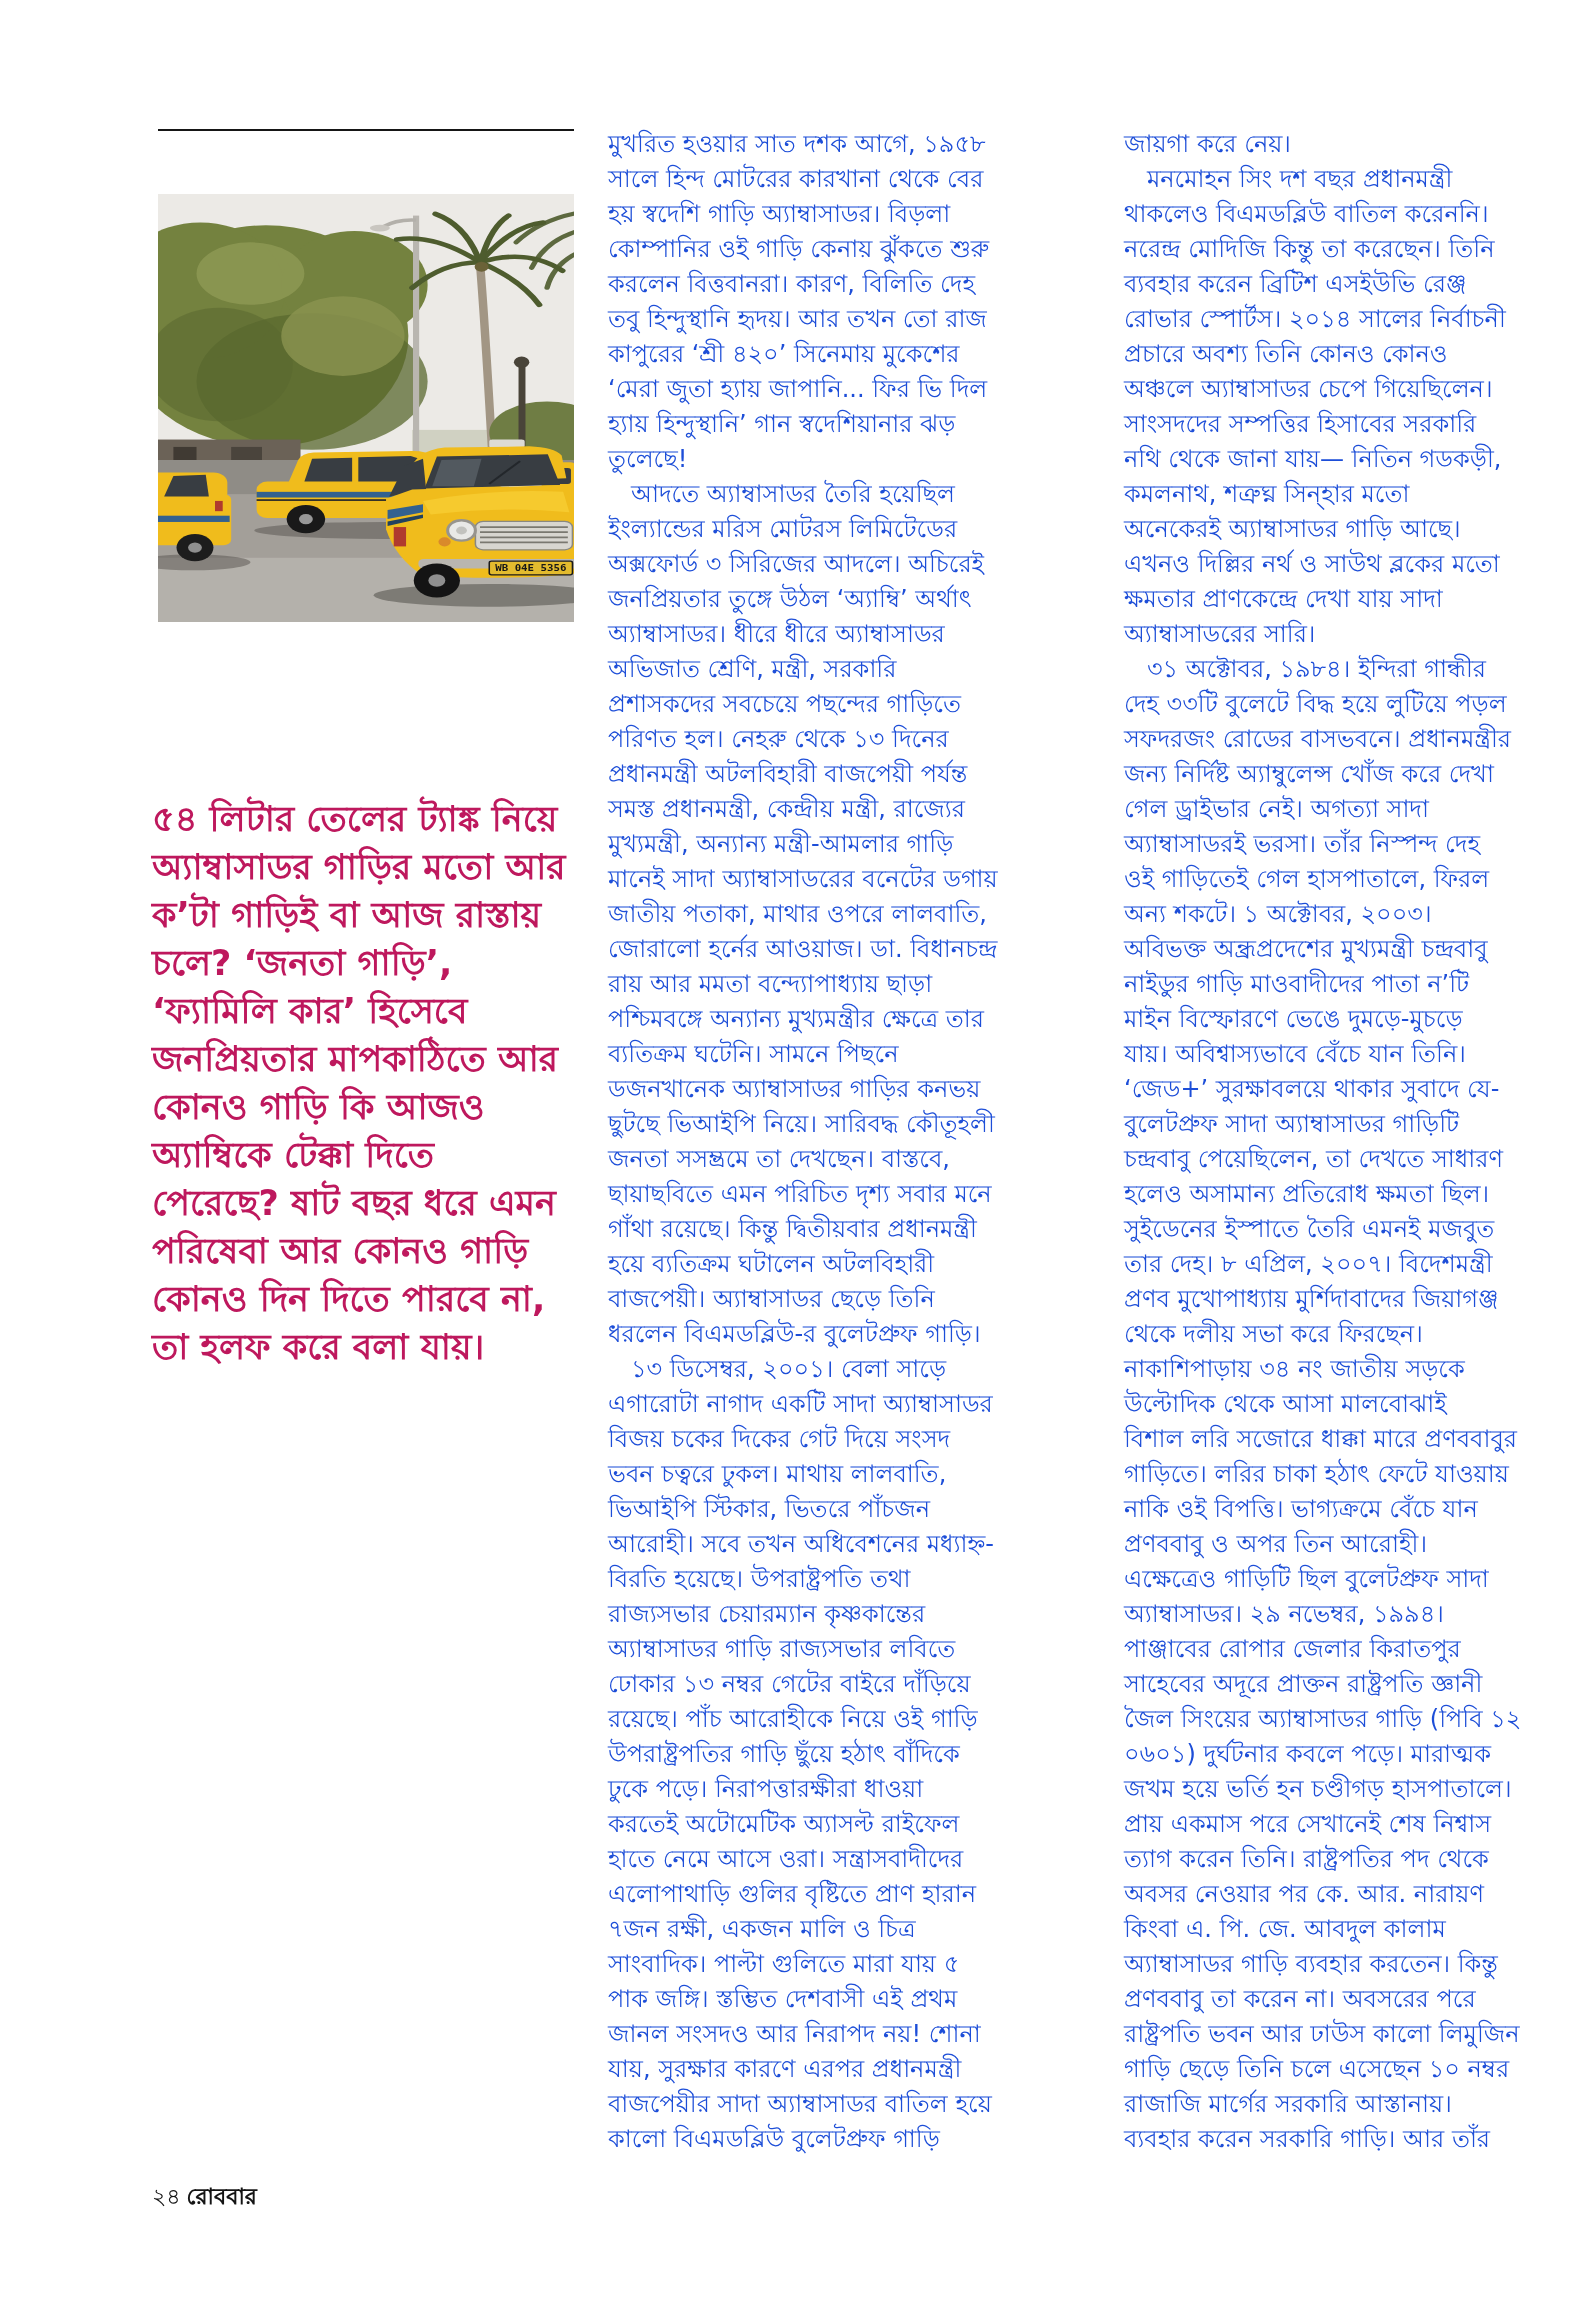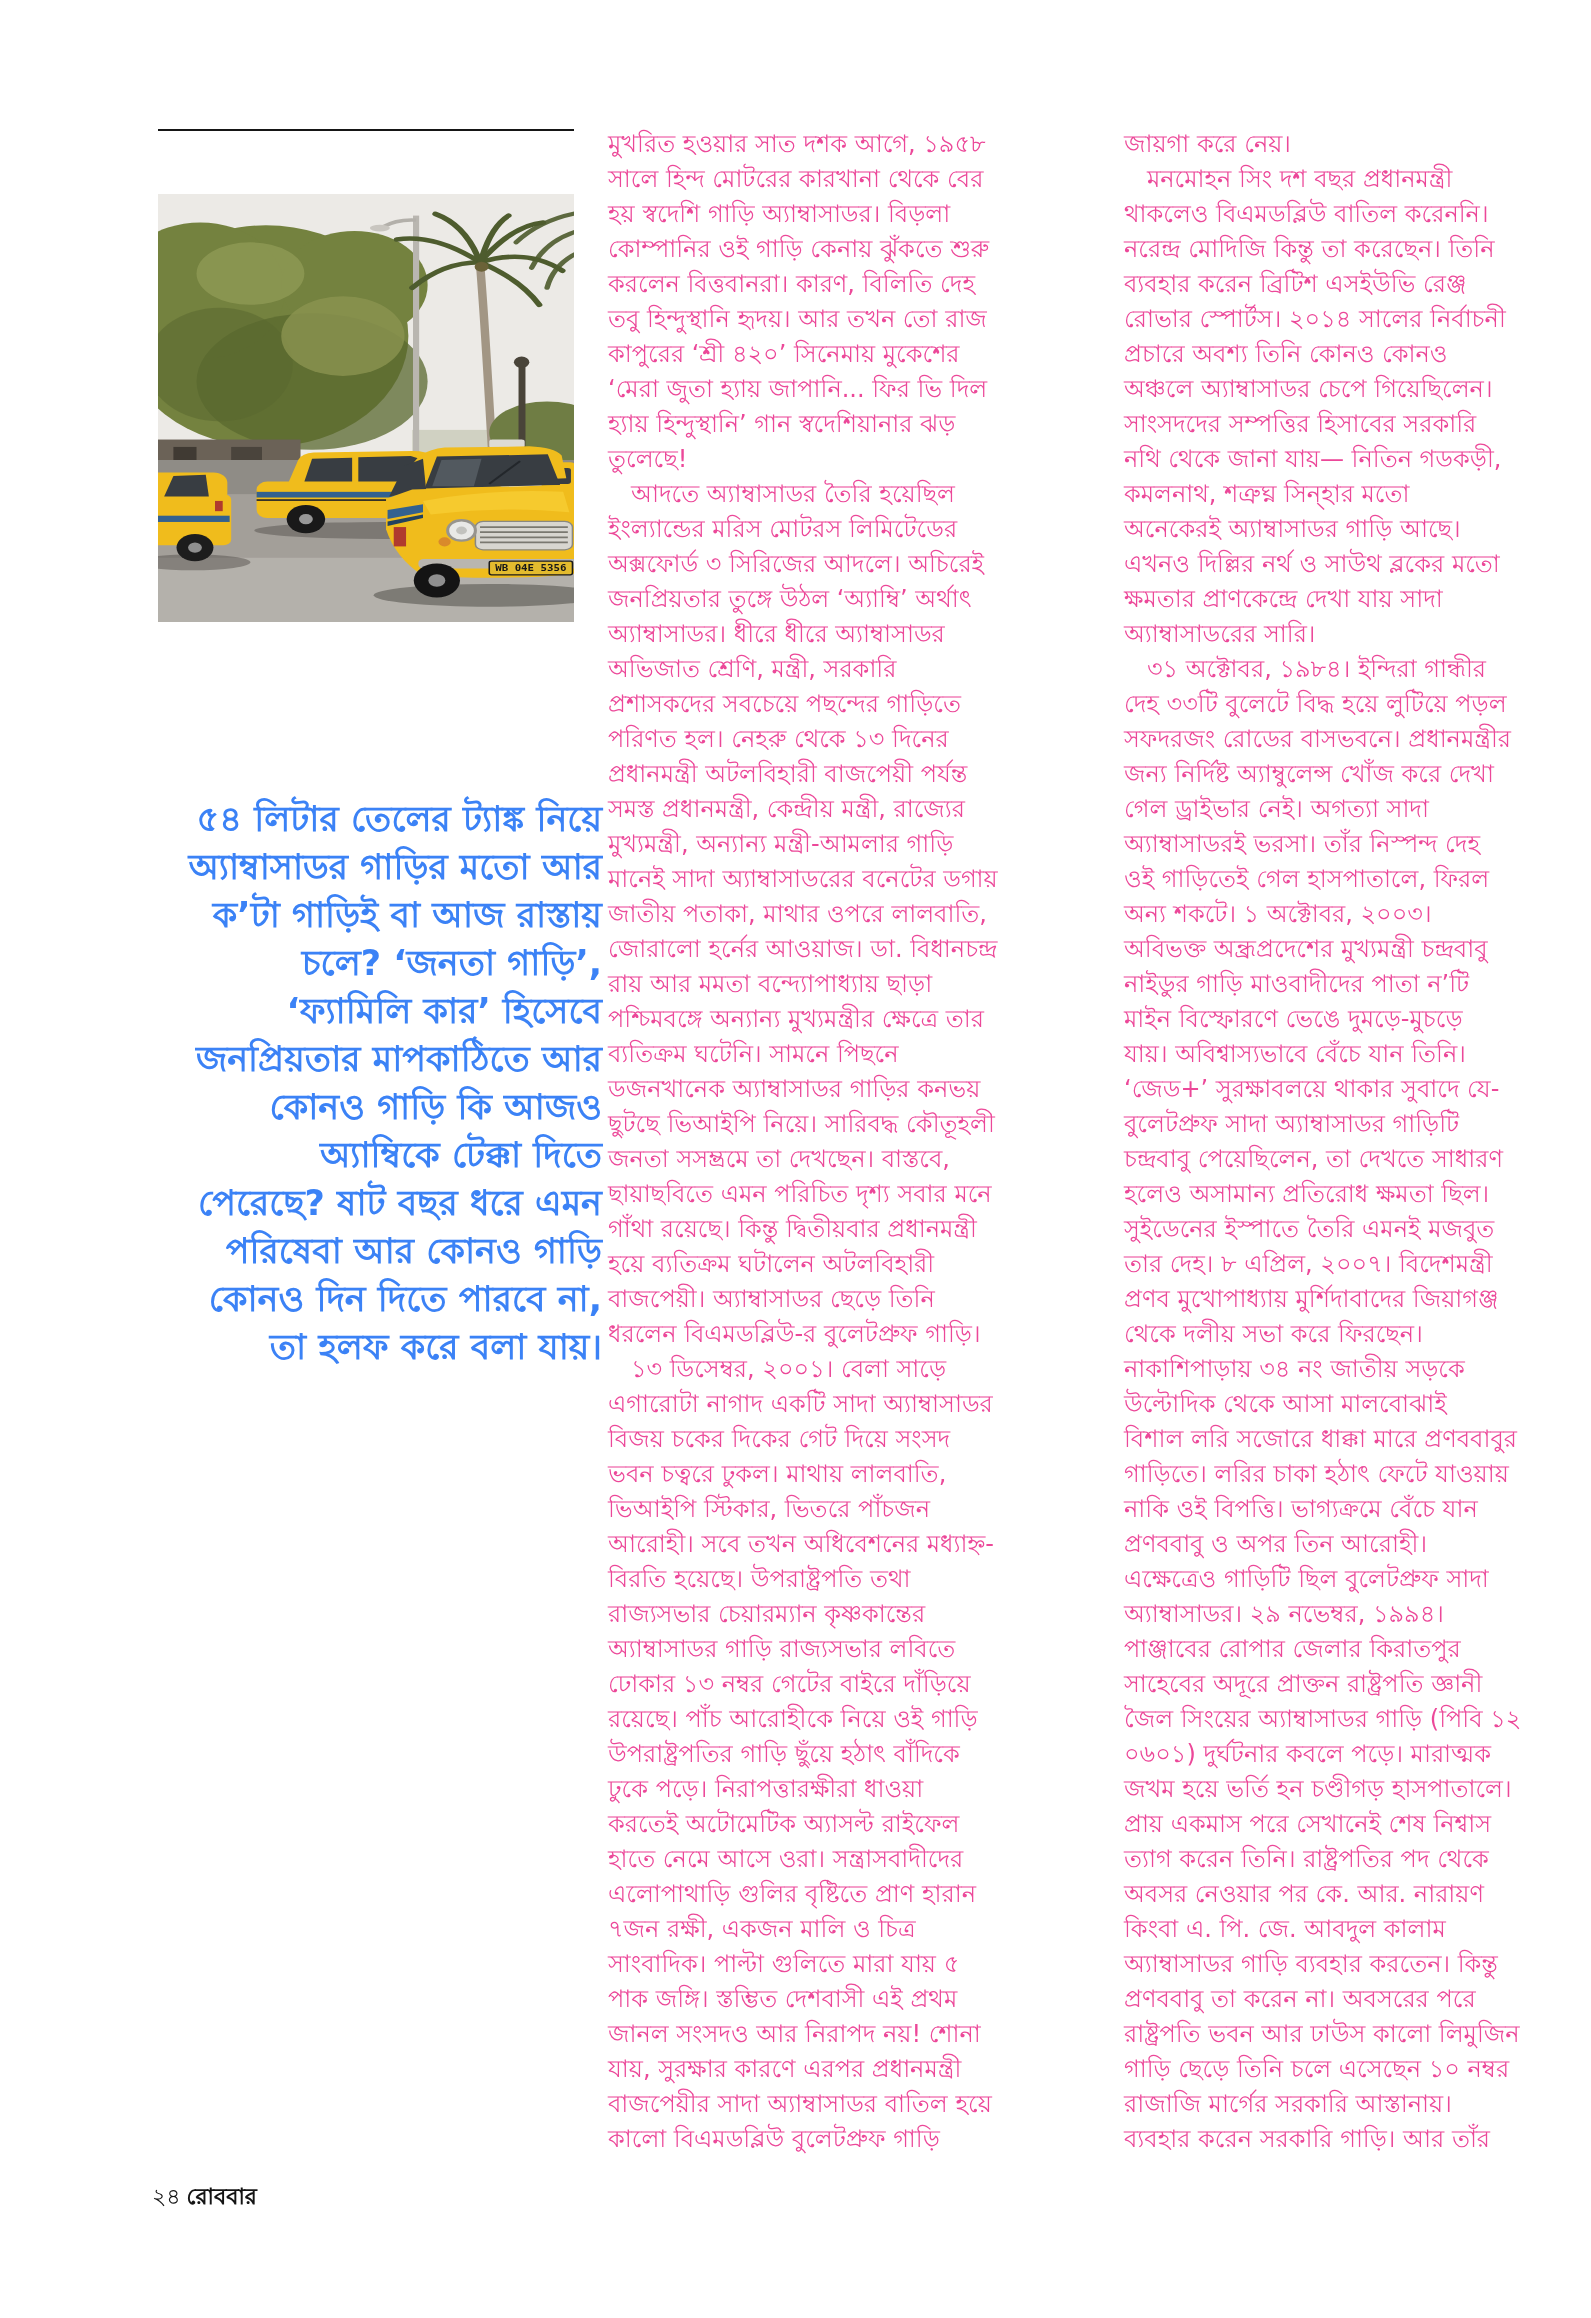--- a/index.html
+++ b/index.html
@@ -18,26 +18,26 @@
     background:#161616;
   }
   .photo{
     position:absolute; left:158px; top:194px; width:416px; height:428px;
     margin:0; padding:0; overflow:hidden; background:#eceae6;
   }
   .photo svg{display:block; width:100%; height:100%;}
   .pullquote{
     position:absolute; left:152px; top:795px; width:450px;
     font-size:35px; font-weight:700; line-height:48px;
-    white-space:pre-wrap; color:#3b82f6; letter-spacing:0px;text-align:right;
+    white-space:pre-wrap; color:#be185d; letter-spacing:0px;
   }
   .bodycol{
     position:absolute; top:127px; width:433px;
     font-size:24px; line-height:35px; white-space:pre-wrap;
-    color:#ec4899;
+    color:#1d4ed8;
   }
   .col-1{left:608px;}
   .col-2{left:1124px;}
   .footer{
     position:absolute; left:152px; top:2179px;
     font-size:22px; color:#141414;
   }
   .footer .pageno{font-weight:400; margin-right:6px;}
   .footer .mag{font-weight:700;}
 </style>

